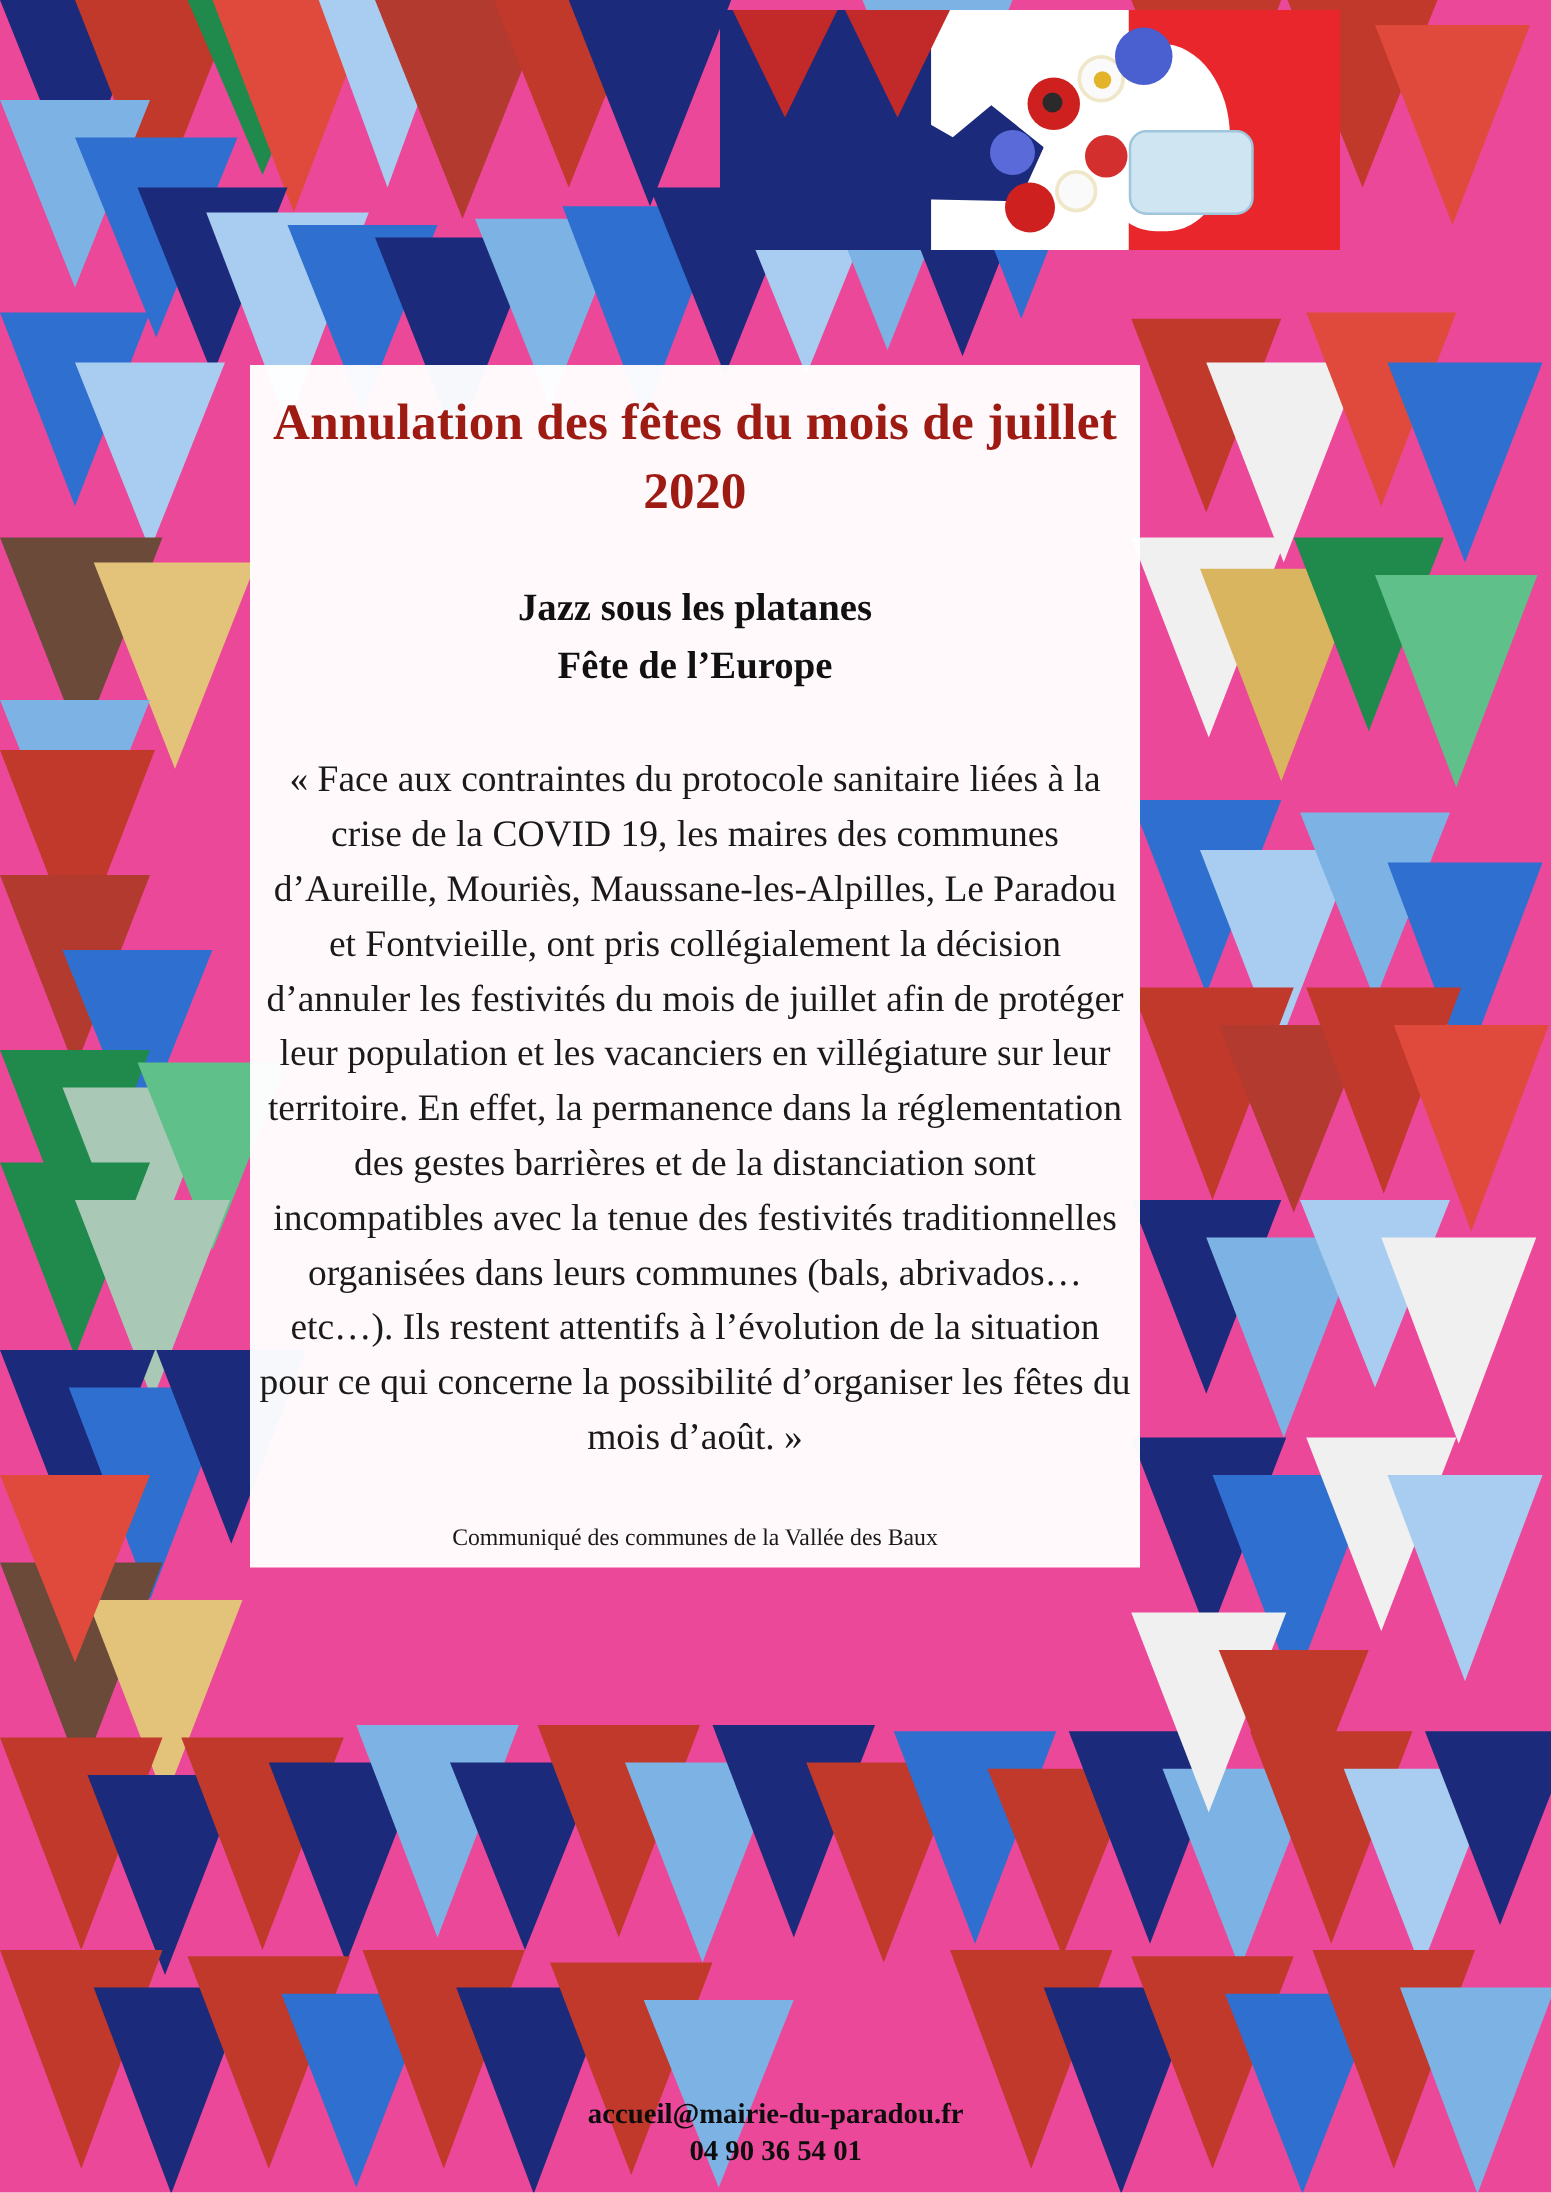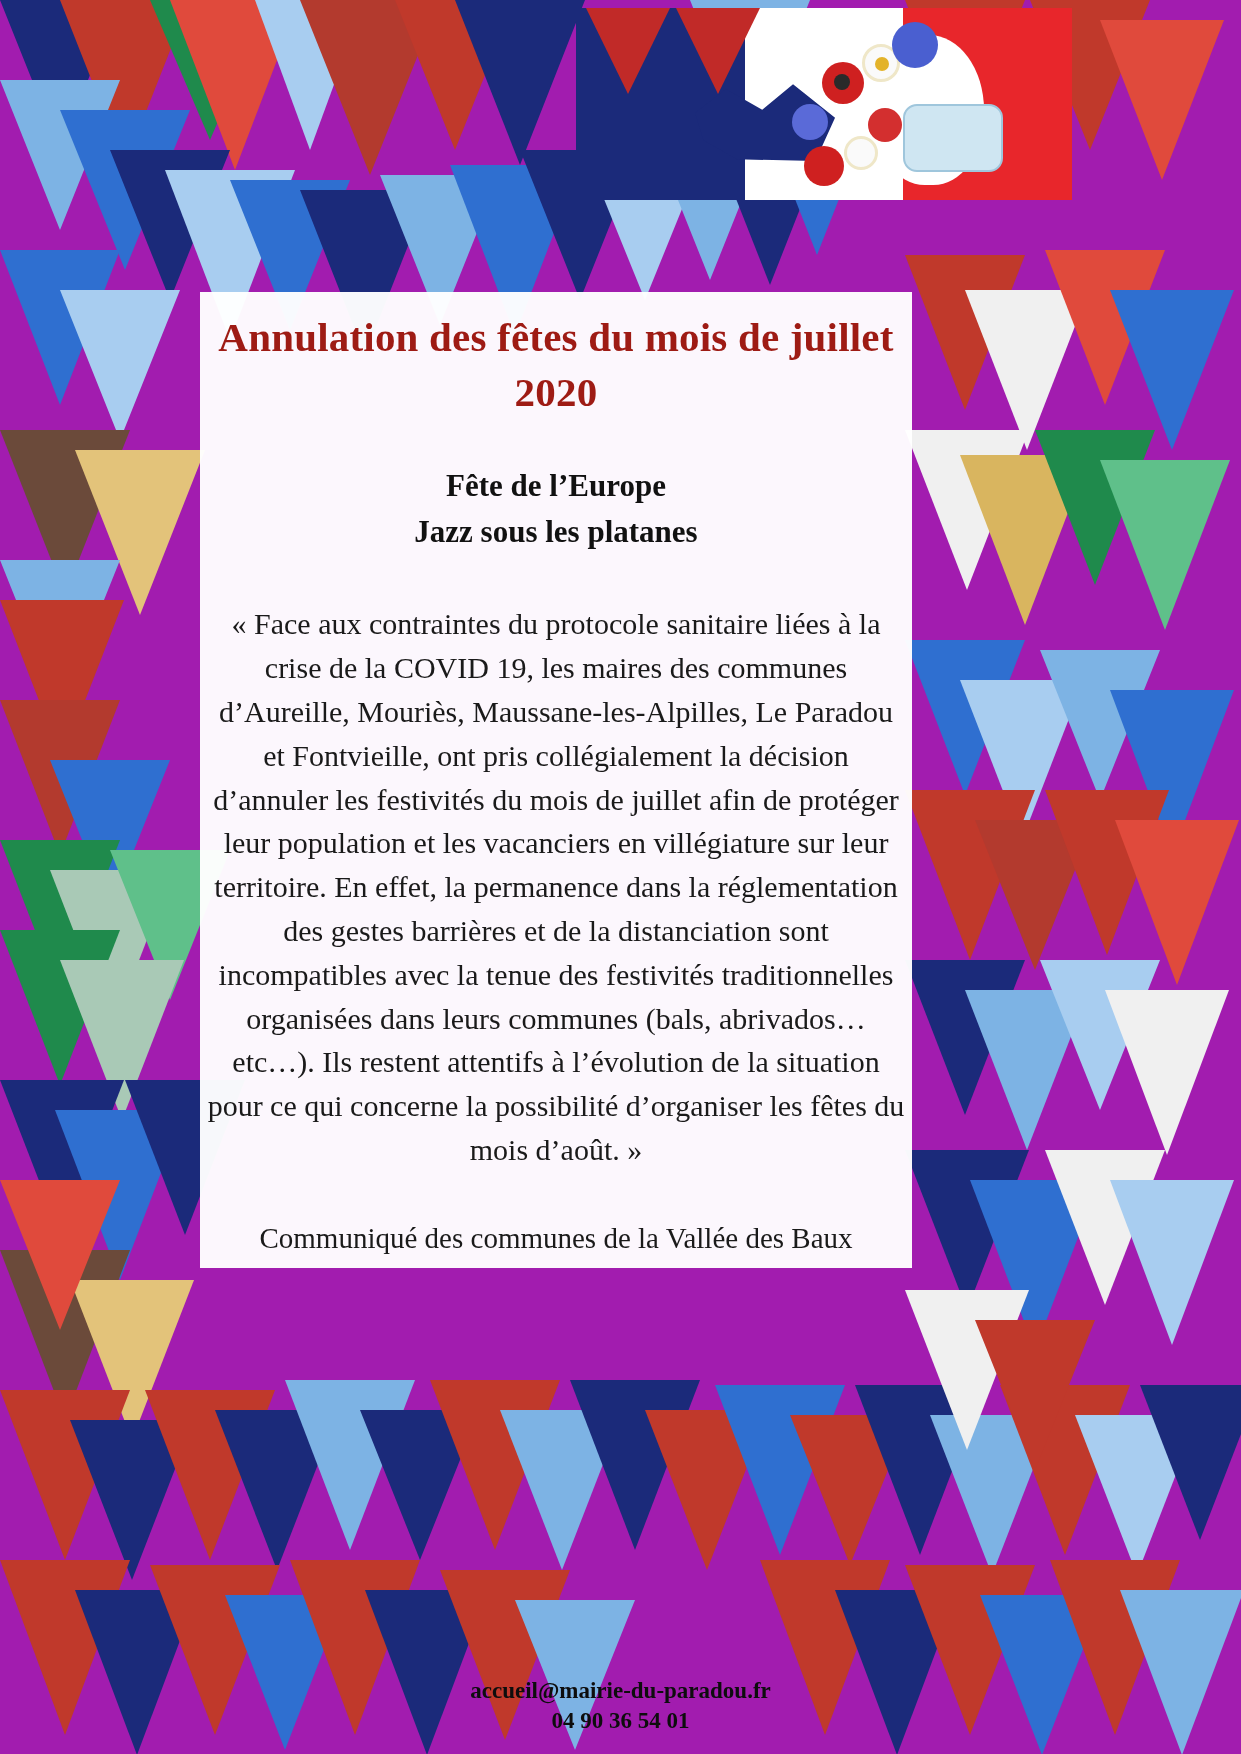--- a/index.html
+++ b/index.html
@@ -8,21 +8,21 @@
     background: #ffffff;
   }
   body {
     font-family: "Liberation Serif", serif;
   }
   .poster {
     position: relative;
     width: 1241px;
     height: 1754px;
     overflow: hidden;
-    background: #a21caf;
+    background: #ec4899;
   }
 
   
   .bunting-layer {
     position: absolute;
     inset: 0;
     z-index: 1;
     pointer-events: none;
   }
   .flag {
@@ -131,21 +131,21 @@
     margin: 0 0 48px 0;
   }
   .body-text {
     color: #1a1a1a;
     font-size: 30px;
     line-height: 1.46;
     margin: 0 0 46px 0;
   }
   .signature {
     color: #1a1a1a;
-    font-size: 29px;
+    font-size: 19px;
     line-height: 1.4;
     margin: 0;
   }
 
   
   .footer {
     position: absolute;
     left: 0;
     right: 0;
     bottom: 18px;
@@ -287,22 +287,22 @@
     <div class="flower" style="left:316px;top:14px;width:46px;height:46px;background:#4a5fd0;"></div>
     <div class="flower" style="left:216px;top:96px;width:36px;height:36px;background:#5a6ad8;"></div>
     <div class="flower" style="left:258px;top:66px;width:16px;height:16px;background:#2a2a2a;"></div>
     <div class="flower" style="left:299px;top:49px;width:14px;height:14px;background:#e3b32a;"></div>
   </div>
 
   <div class="content">
     <h1 class="title">Annulation des fêtes du mois de juillet 2020</h1>
 
     <div class="subtitle">
+      <div>Jazz sous les platanes</div>
       <div>Fête de l’Europe</div>
-      <div>Jazz sous les platanes</div>
     </div>
 
     <p class="body-text">« Face aux contraintes du protocole sanitaire liées à la crise de la COVID 19, les maires des communes d’Aureille, Mouriès, Maussane-les-Alpilles, Le Paradou et Fontvieille, ont pris collégialement la décision d’annuler les festivités du mois de juillet afin de protéger leur population et les vacanciers en villégiature sur leur territoire. En effet, la permanence dans la réglementation des gestes barrières et de la distanciation sont incompatibles avec la tenue des festivités traditionnelles organisées dans leurs communes (bals, abrivados… etc…). Ils restent attentifs à l’évolution de la situation pour ce qui concerne la possibilité d’organiser les fêtes du mois d’août. »</p>
 
     <p class="signature">Communiqué des communes de la Vallée des Baux</p>
   </div>
 
   <div class="footer">
     <span class="line email">accueil@mairie-du-paradou.fr</span>
     <span class="line">04 90 36 54 01</span>

